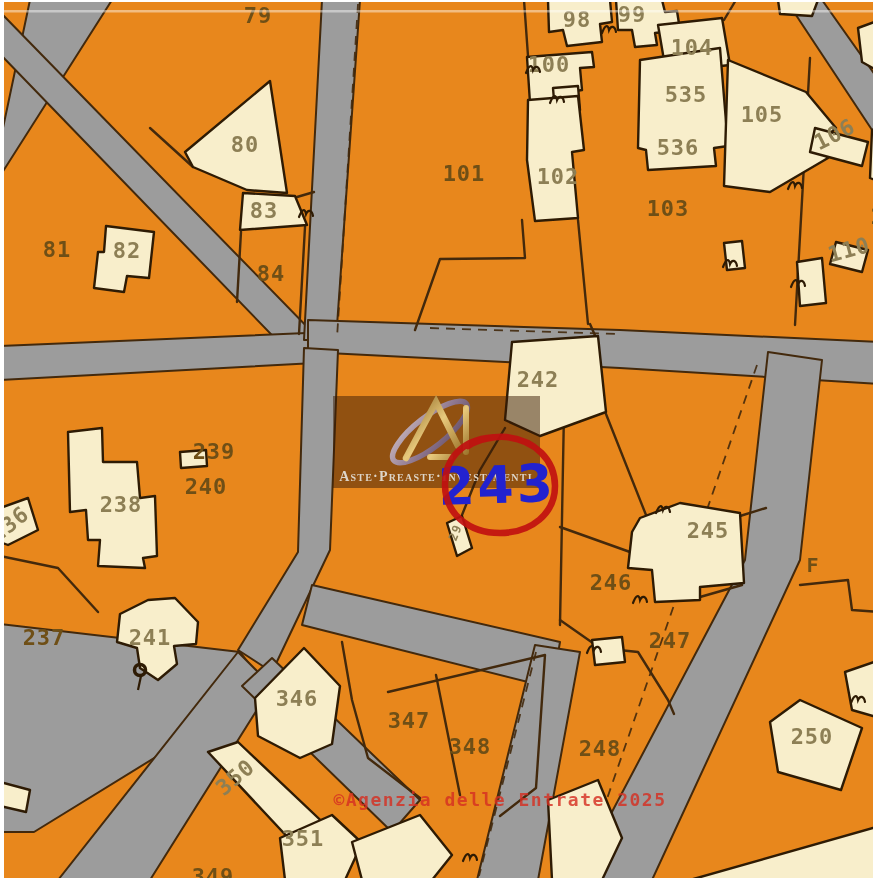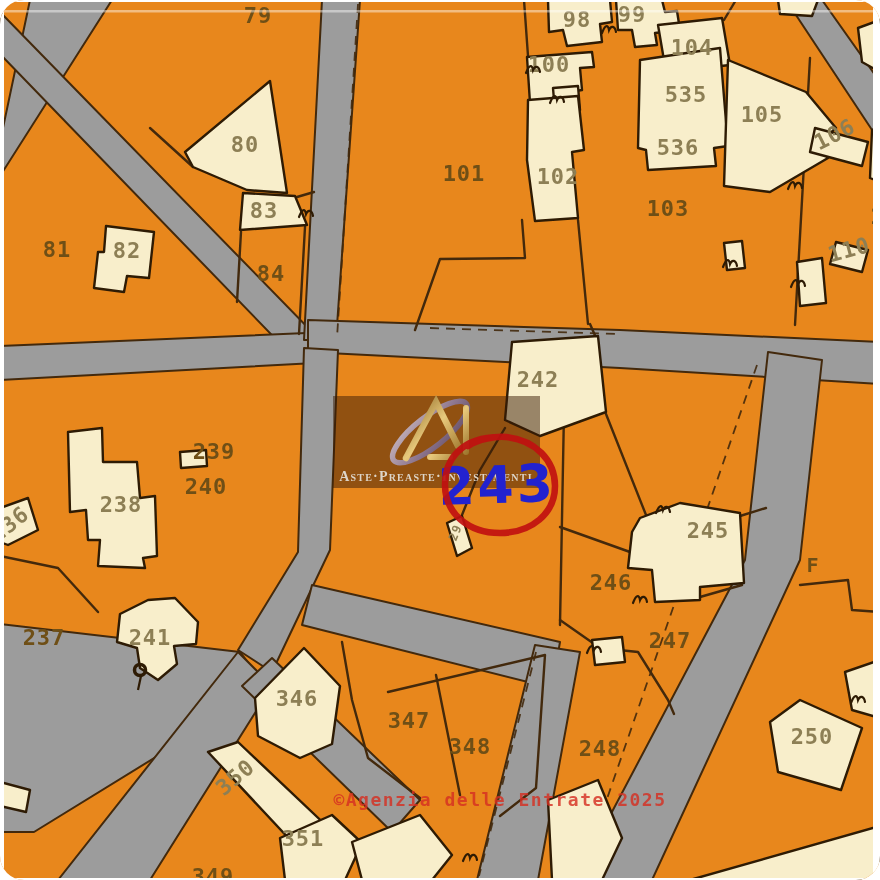--- a/index.html
+++ b/index.html
@@ -1,16 +1,16 @@
 <!DOCTYPE html>
 <html><head>
 <meta charset="utf-8">
 <style>
   html,body{margin:0;padding:0;background:#fff;}
-  #stage{position:relative;width:880px;height:880px;overflow:hidden;background:#fff;border-radius:24px;}
+  #stage{position:relative;width:880px;height:880px;overflow:hidden;background:#fff;}
   svg{display:block;}
   text{font-family:"DejaVu Sans Mono", monospace;font-weight:bold;}
   .lbl{letter-spacing:1px;}
   .brand-text{font-family:"Liberation Serif", serif;font-variant:small-caps;font-weight:600;
               letter-spacing:1.2px;fill:#ddd5c9;}
   .highlight-num{font-family:"DejaVu Sans", sans-serif;font-weight:bold;letter-spacing:3px;fill:#2222cf;}
   .copyright{font-family:"DejaVu Sans Mono", monospace;font-weight:bold;letter-spacing:1.5px;
              fill:rgba(213,48,34,0.82);}
 </style>
 </head>

